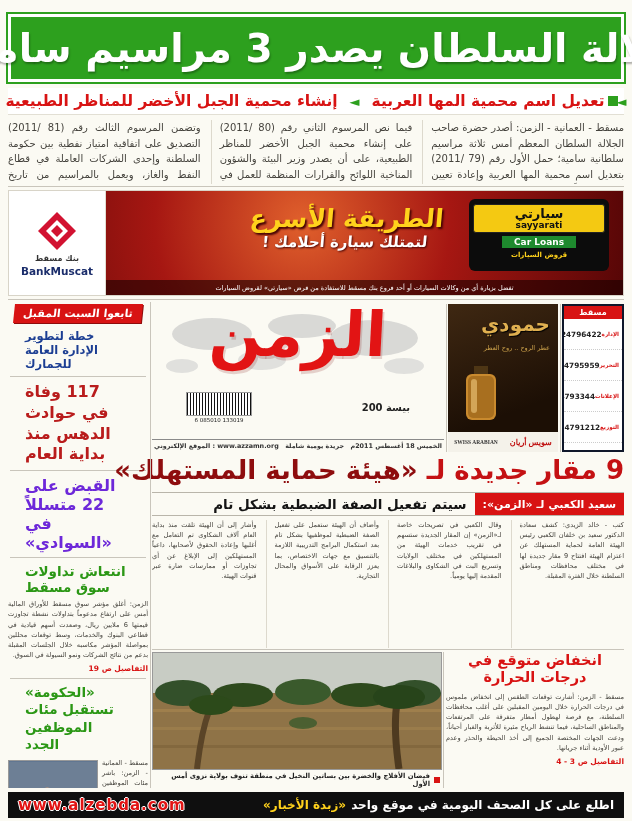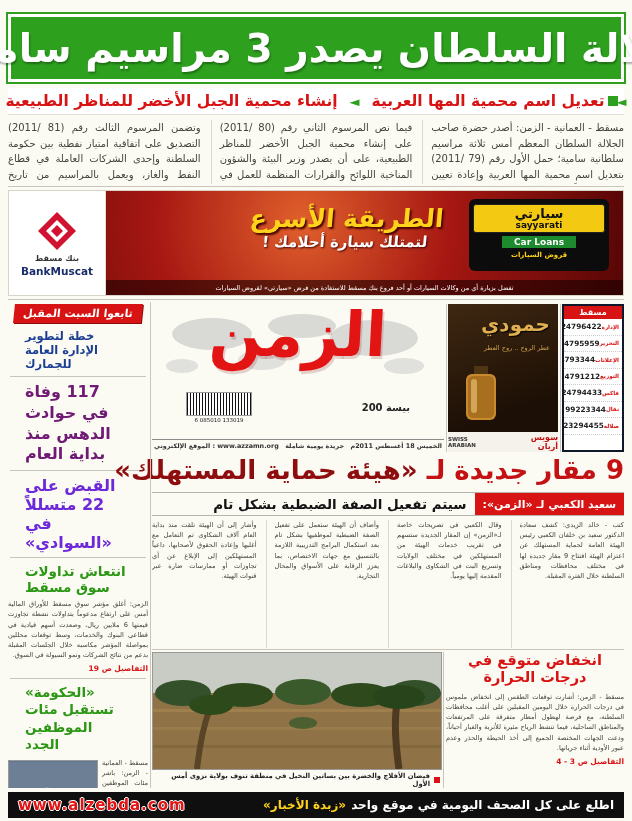--- a/index.html
+++ b/index.html
@@ -46,21 +46,21 @@
   .plate-sub{color:#ffd21c;font-size:7px;font-weight:bold;}
   .ad-footer{position:absolute;bottom:0;left:0;right:0;height:15px;background:rgba(25,0,0,.6);
     color:#fff;font-size:6.5px;display:flex;align-items:center;justify-content:center;direction:rtl;}
 
   
   .left-col{position:absolute;left:8px;top:302px;width:140px;height:486px;overflow:hidden;}
   .ribbon{background:#d81313;color:#fff;font-weight:bold;font-size:11px;text-align:center;
     padding:3px 4px;margin:2px 6px 6px 6px;transform:skewX(-6deg);box-shadow:1px 1px 0 #8e0b0b;}
   .brief{text-align:left;font-weight:bold;margin:4px 17px;}
   .brief-blue{color:#1c3e93;font-size:11.5px;}
-  .brief-black{color:#701a75;font-size:16px;line-height:1.3;}
+  .brief-black{color:#b91c1c;font-size:16px;line-height:1.3;}
   .brief-red{color:#6d28d9;font-size:16px;}
   .brief-green{color:#2b9715;font-size:13.5px;}
   .brief-green2{color:#2b9715;font-size:13.5px;line-height:1.3;}
   .lc-hr{border-top:1px solid #c9c5bb;margin:5px 2px;}
   .lc-body{font-size:6.6px;line-height:1.55;color:#45433d;text-align:justify;}
   .details{color:#d81313;font-weight:bold;font-size:7.5px;margin:3px 0;}
   .gov-wrap{overflow:hidden;margin-top:2px;}
   .gov-photo{float:left;width:88px;height:76px;margin:2px 4px 2px 0;border:1px solid #999;background:#5d7391;}
 
   
@@ -76,29 +76,29 @@
     justify-content:space-between;align-items:center;font-size:6.4px;font-weight:bold;color:#333;padding:2px 2px;box-sizing:border-box;}
   .dateline .site{direction:ltr;}
 
   
   .perfume-ad{position:absolute;left:448px;top:304px;width:110px;height:148px;
     background:linear-gradient(160deg,#3f2812 0%,#1c0f05 70%);overflow:hidden;}
   .perfume-brand{position:absolute;top:8px;right:8px;color:#e0b050;font-size:20px;font-weight:bold;text-shadow:1px 1px 1px #000;}
   .perfume-tagline{position:absolute;top:40px;right:8px;color:#caa04a;font-size:6.5px;}
   .bottle-svg{position:absolute;left:10px;bottom:26px;}
   .maker{position:absolute;bottom:0;left:0;right:0;height:20px;background:#f4f2ea;
-    display:flex;align-items:center;justify-content:center;gap:12px;}
+    display:flex;align-items:center;justify-content:center;gap:12px;font-family:Liberation Serif, serif;}
   .maker-ar{color:#c01212;font-weight:bold;font-size:8px;}
   .maker-en{color:#333;font-size:5.5px;font-weight:bold;direction:ltr;}
 
   
   .contacts{position:absolute;left:562px;top:304px;width:62px;height:148px;background:#fff;
     border:2px solid #0f172a;box-sizing:border-box;overflow:hidden;}
   .contacts-header{background:#d81313;color:#fff;text-align:center;font-size:8px;font-weight:bold;padding:2px 0;}
-  .c-row{display:flex;align-items:center;justify-content:space-between;padding:1px 3px;
+  .c-row{display:flex;align-items:center;justify-content:space-between;padding:15px 3px;
     border-bottom:1px dotted #ccc;height:16.5px;box-sizing:border-box;}
   .c-label{color:#d81313;font-size:5.6px;font-weight:bold;}
   .c-num{color:#222;font-size:7.3px;font-weight:bold;direction:ltr;}
 
   
   .main-headline{position:absolute;left:152px;top:455px;width:472px;text-align:center;font-weight:bold;font-size:26px;line-height:1.2;white-space:nowrap;}
   .mh-a{color:#c41113;}
   .mh-b{color:#8e0d0e;}
   .kicker{position:absolute;left:152px;top:492px;width:472px;height:24px;border-top:1px solid #b9b5aa;
     border-bottom:1px solid #b9b5aa;display:flex;align-items:center;gap:8px;box-sizing:border-box;}

